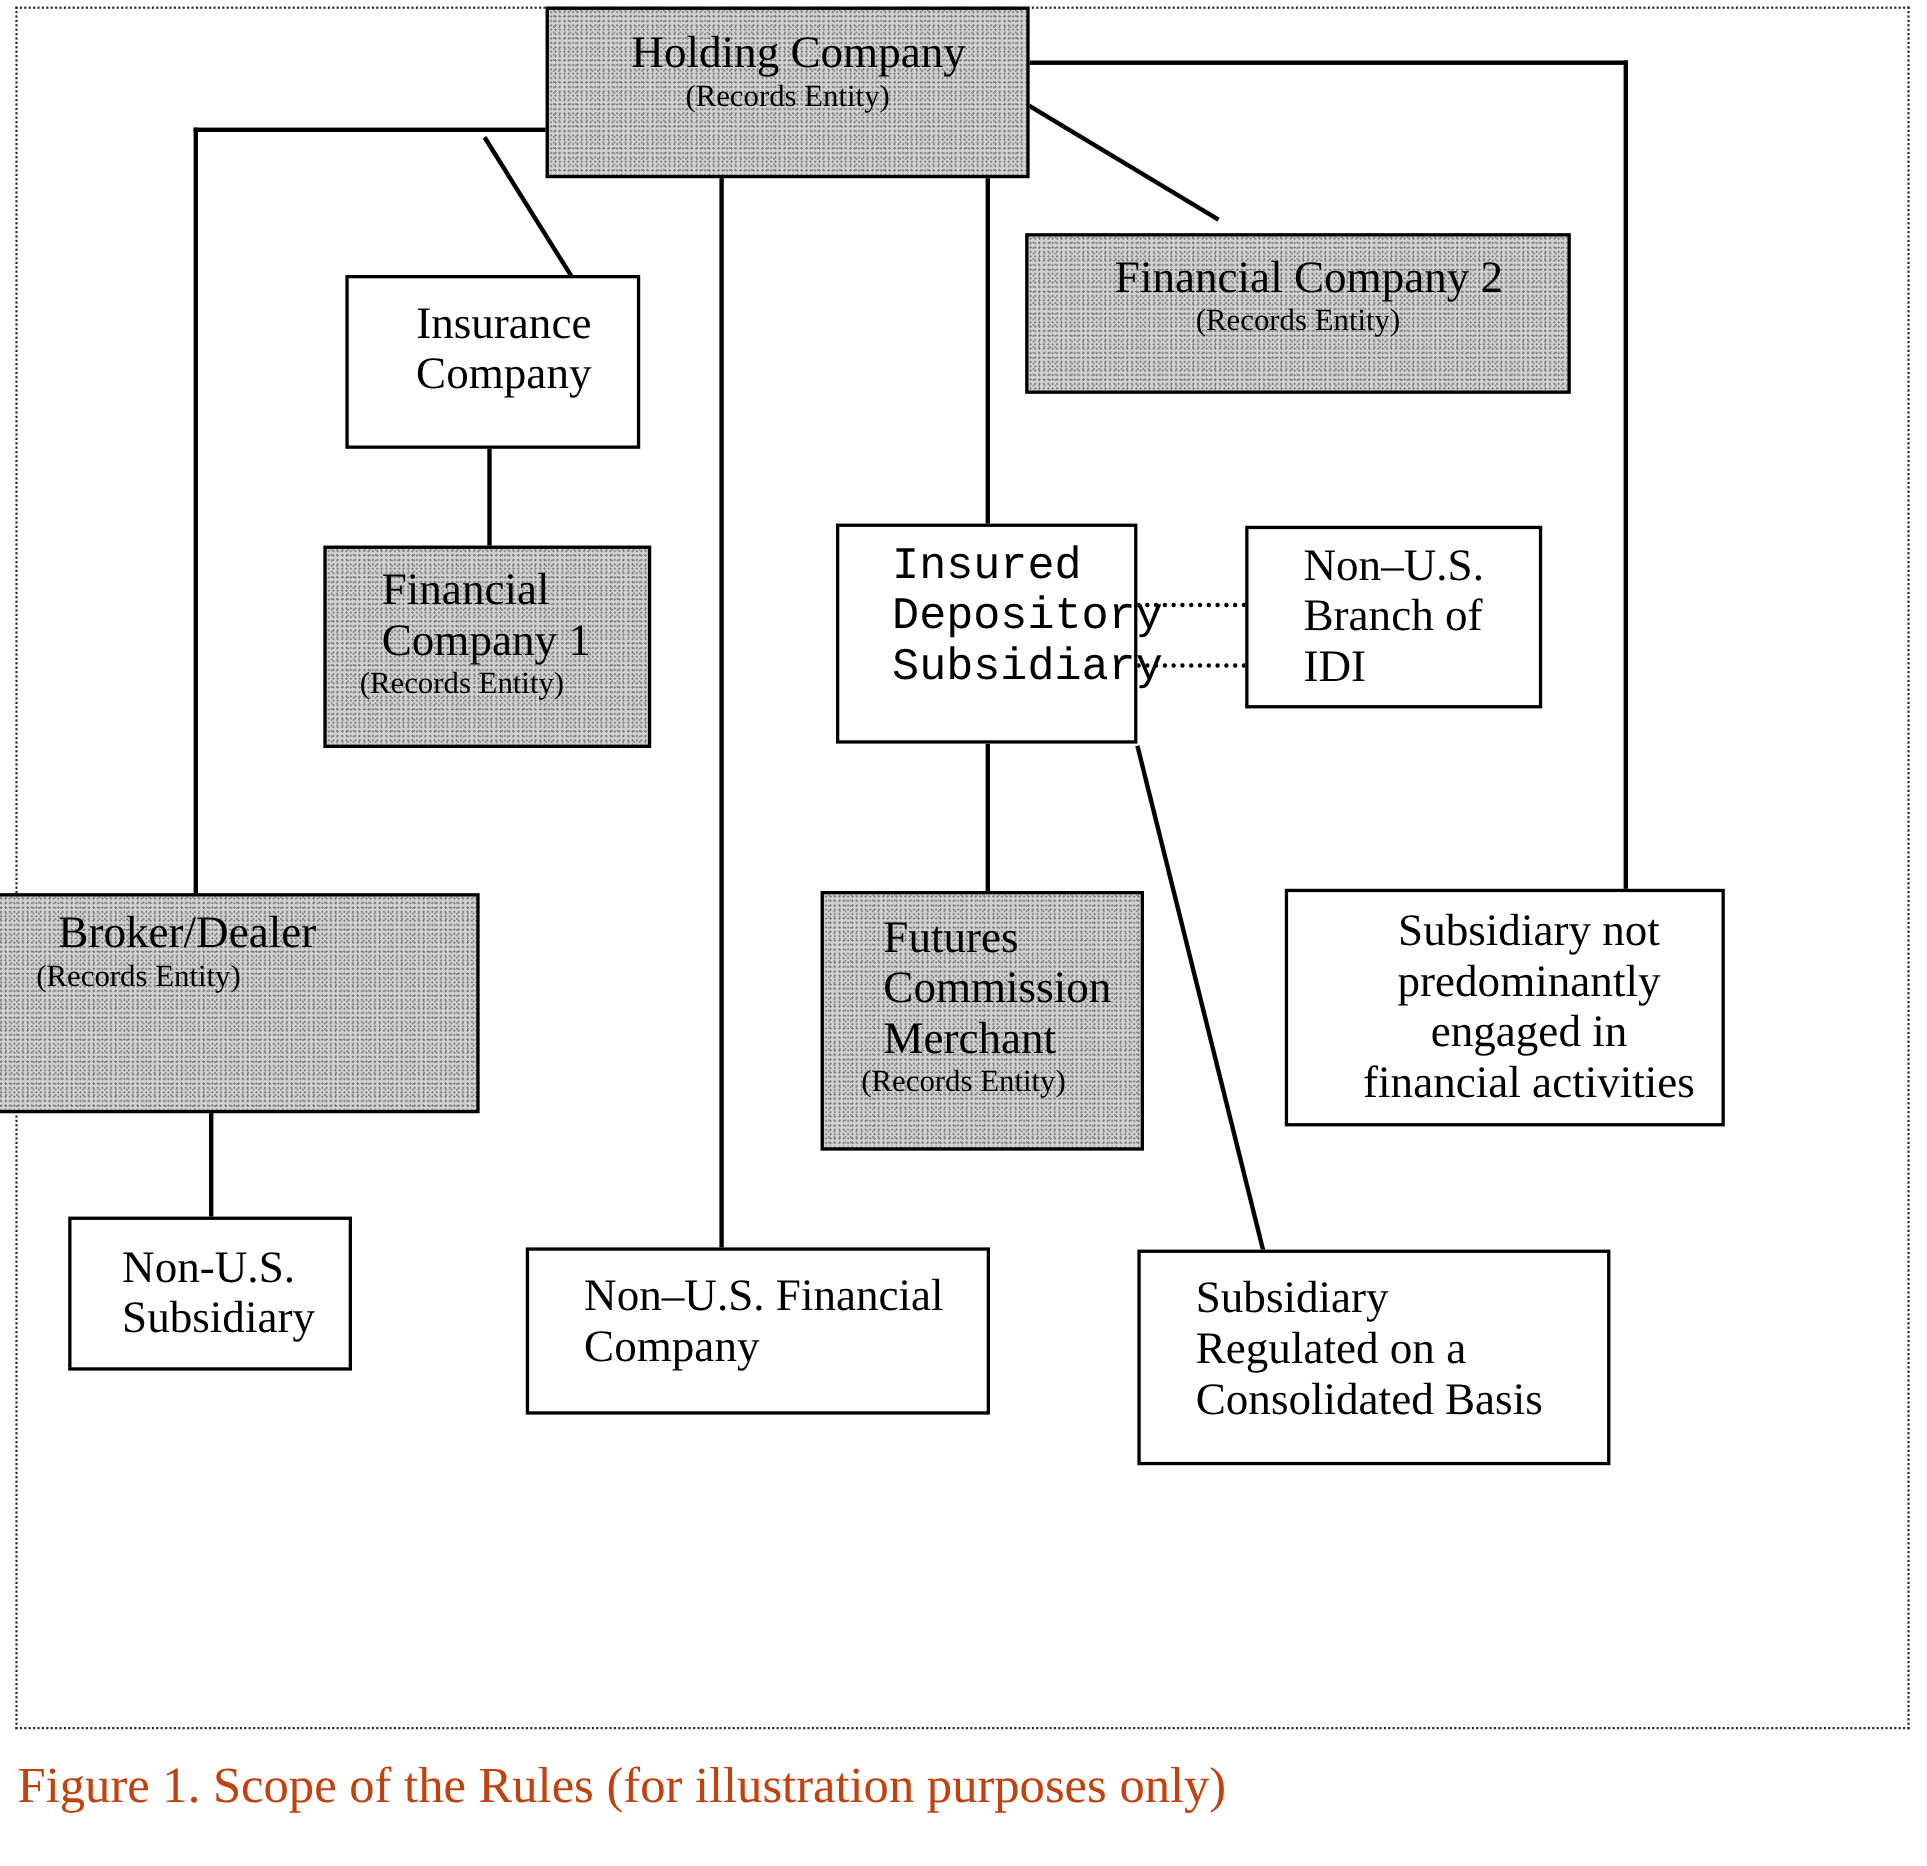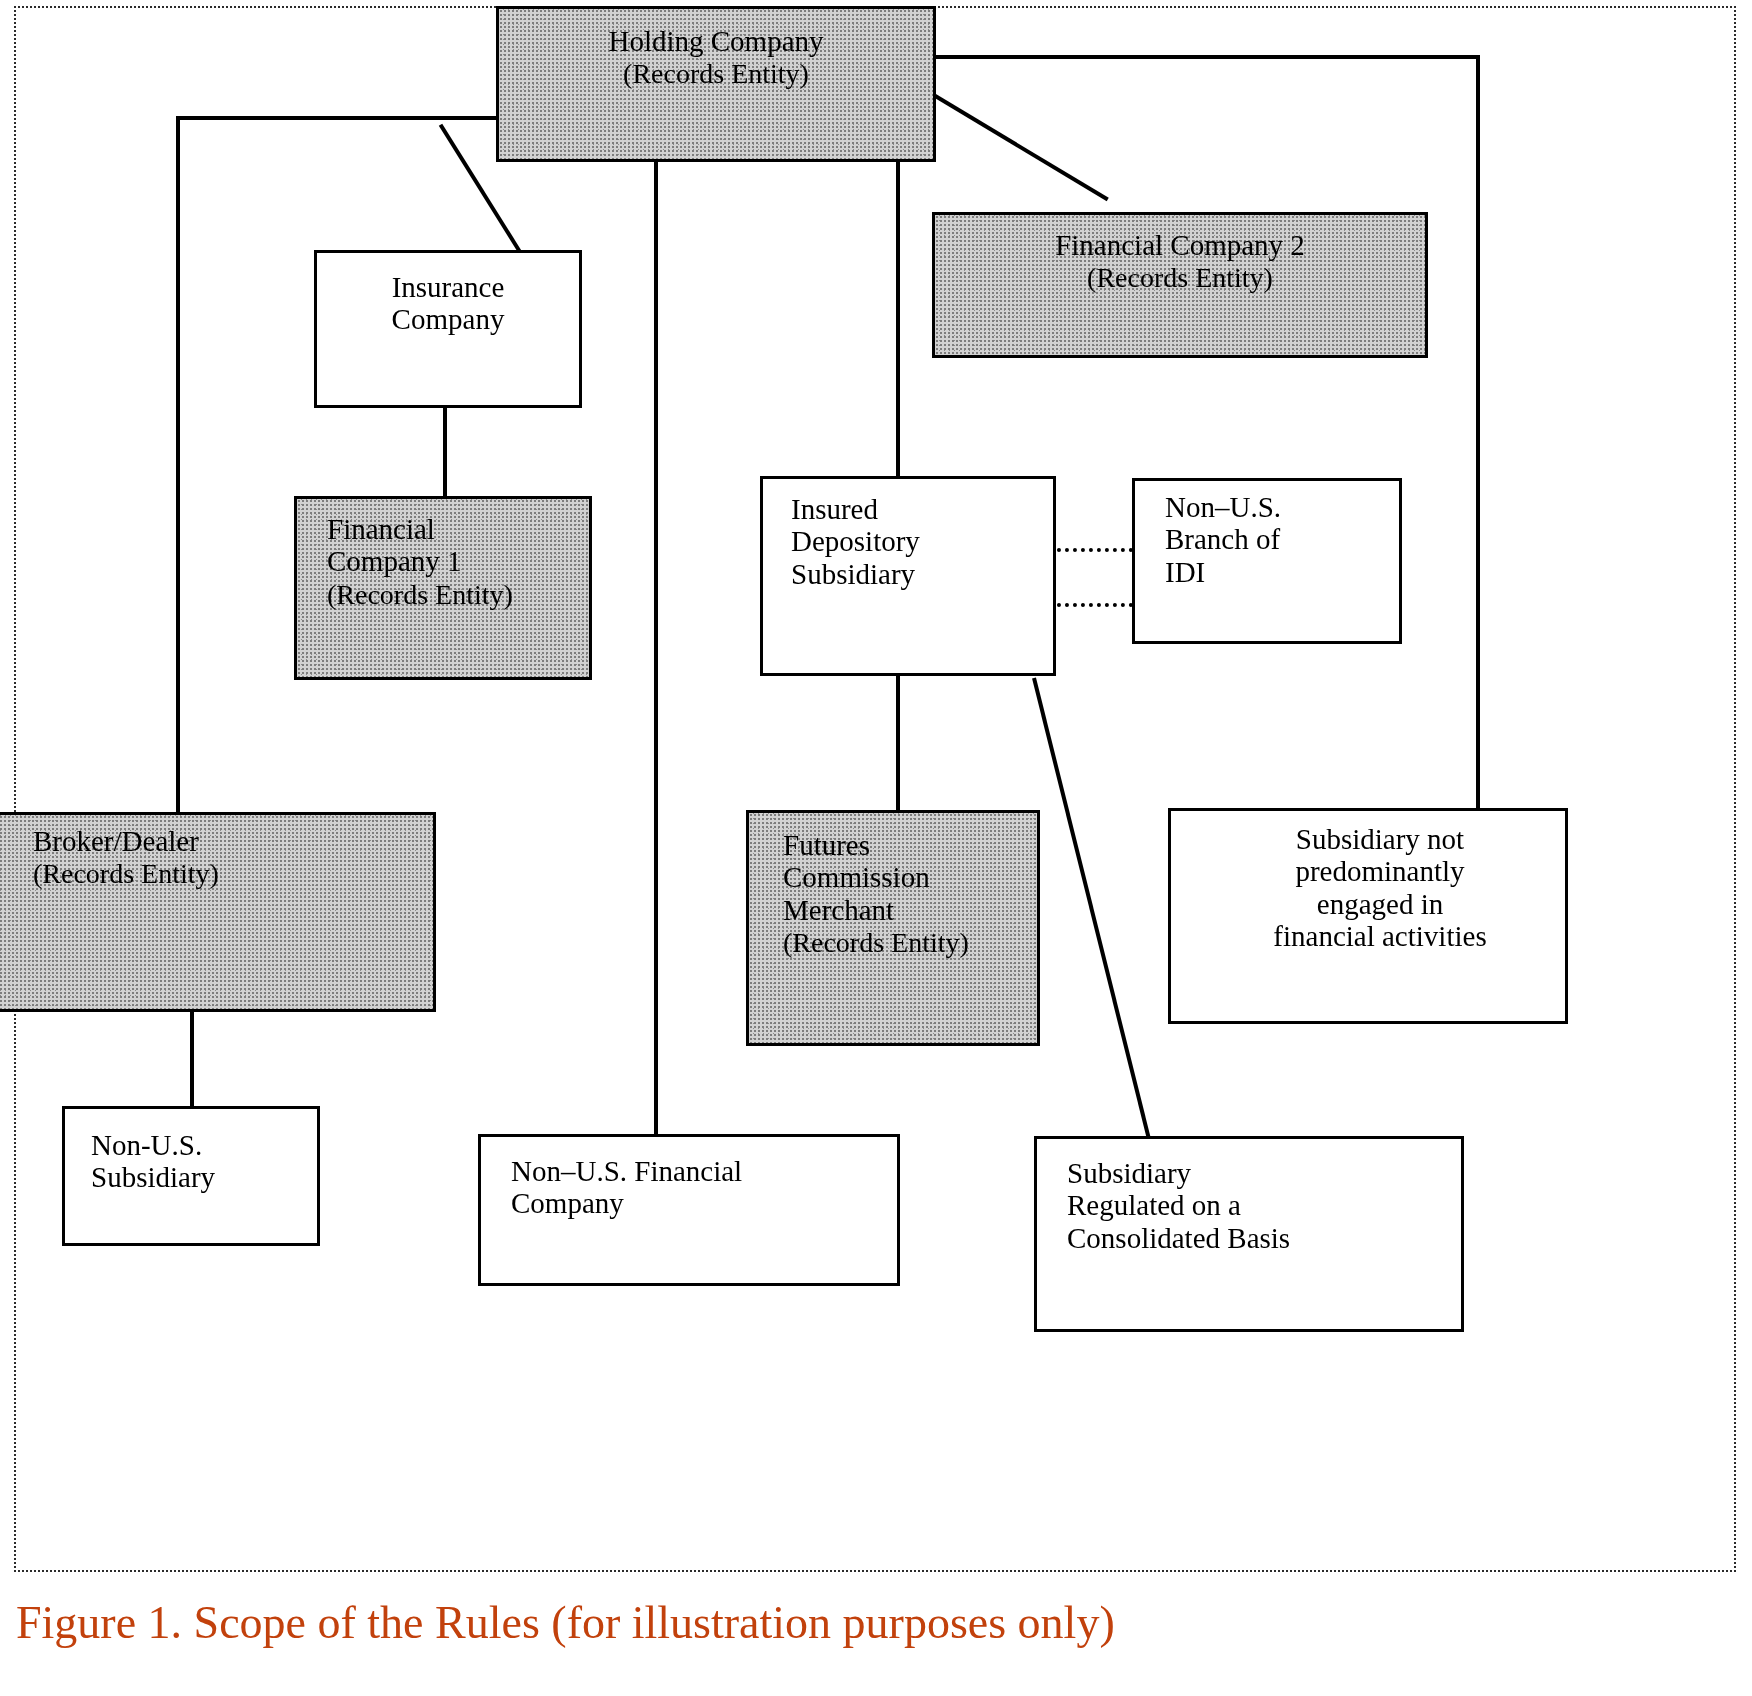--- a/index.html
+++ b/index.html
@@ -19,21 +19,21 @@
     z-index:5;
   }
   .node.shaded{
     background-color:#d2d2d2;
     background-image:
       radial-gradient(#7d7d7d 0.9px, transparent 1px),
       radial-gradient(#8a8a8a 0.8px, transparent 1px);
     background-size:4px 4px, 5px 5px;
     background-position:0 0, 2px 3px;
   }
-  .node .title{font-size:29px;line-height:1.12;color:#000;}
+  .node .title{font-size:41px;line-height:1.12;color:#000;padding-left:20px;}
   .node .sub{font-size:28px;line-height:1.15;color:#000;margin-top:1px;}
   .ctr{text-align:center;}
   .lft{text-align:left;}
 
   
   .ln{position:absolute;background:#000;z-index:2;}
   .hln{height:4px;}
   .vln{width:4px;}
   .dln{position:absolute;z-index:2;border-top:4px dotted #000;height:0;}
   .diag{position:absolute;z-index:2;height:4px;background:#000;transform-origin:0 50%;}
@@ -99,21 +99,21 @@
   <div class="node shaded" style="left:-12px;top:812px;width:448px;height:200px;padding-top:10px;padding-left:42px;">
     <div class="title lft">Broker/Dealer</div>
     <div class="sub lft">(Records Entity)</div>
   </div>
 
   <div class="node" style="left:62px;top:1106px;width:258px;height:140px;padding-top:20px;padding-left:26px;">
     <div class="title lft">Non-U.S.</div>
     <div class="title lft">Subsidiary</div>
   </div>
 
-  <div class="node" style="left:760px;top:476px;width:296px;height:200px;padding-top:14px;padding-left:28px;">
+  <div class="node" style="left:760px;top:476px;width:274px;height:200px;padding-top:14px;padding-left:28px;font-family:Liberation Mono, monospace;">
     <div class="title lft">Insured</div>
     <div class="title lft">Depository</div>
     <div class="title lft">Subsidiary</div>
   </div>
 
   <div class="node" style="left:1132px;top:478px;width:270px;height:166px;padding-top:10px;padding-left:30px;">
     <div class="title lft">Non–U.S.</div>
     <div class="title lft">Branch of</div>
     <div class="title lft">IDI</div>
   </div>

